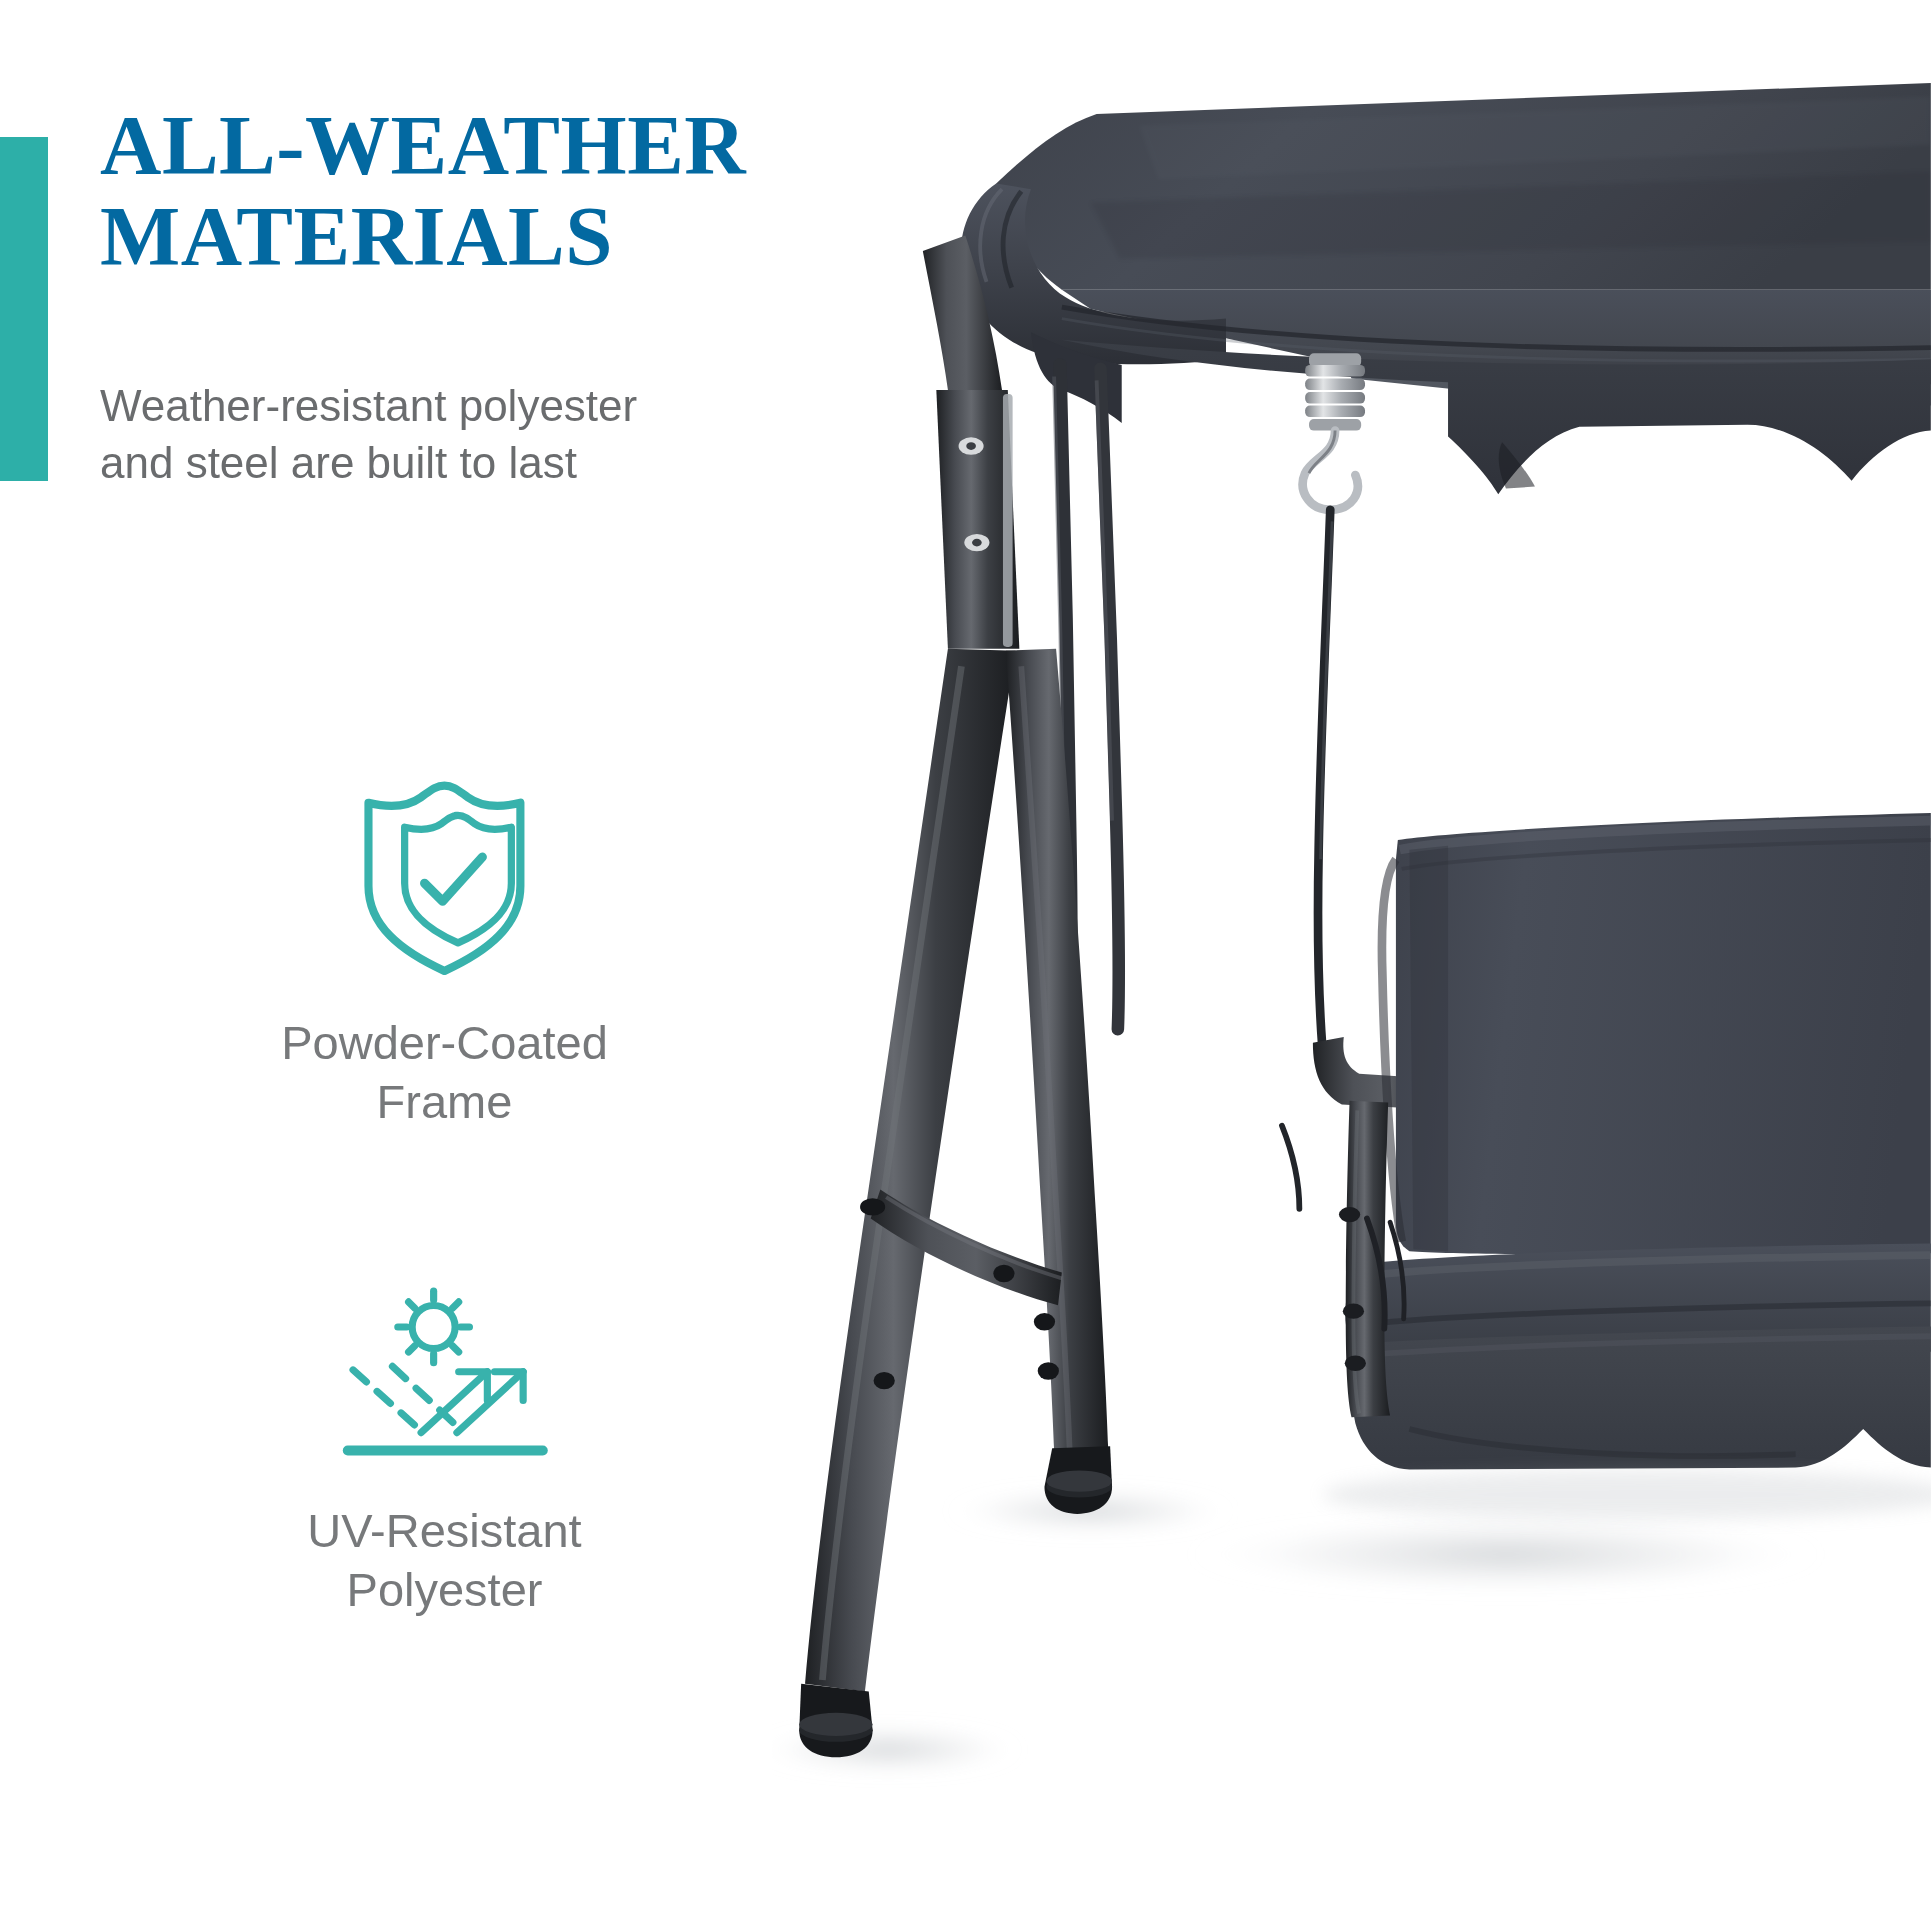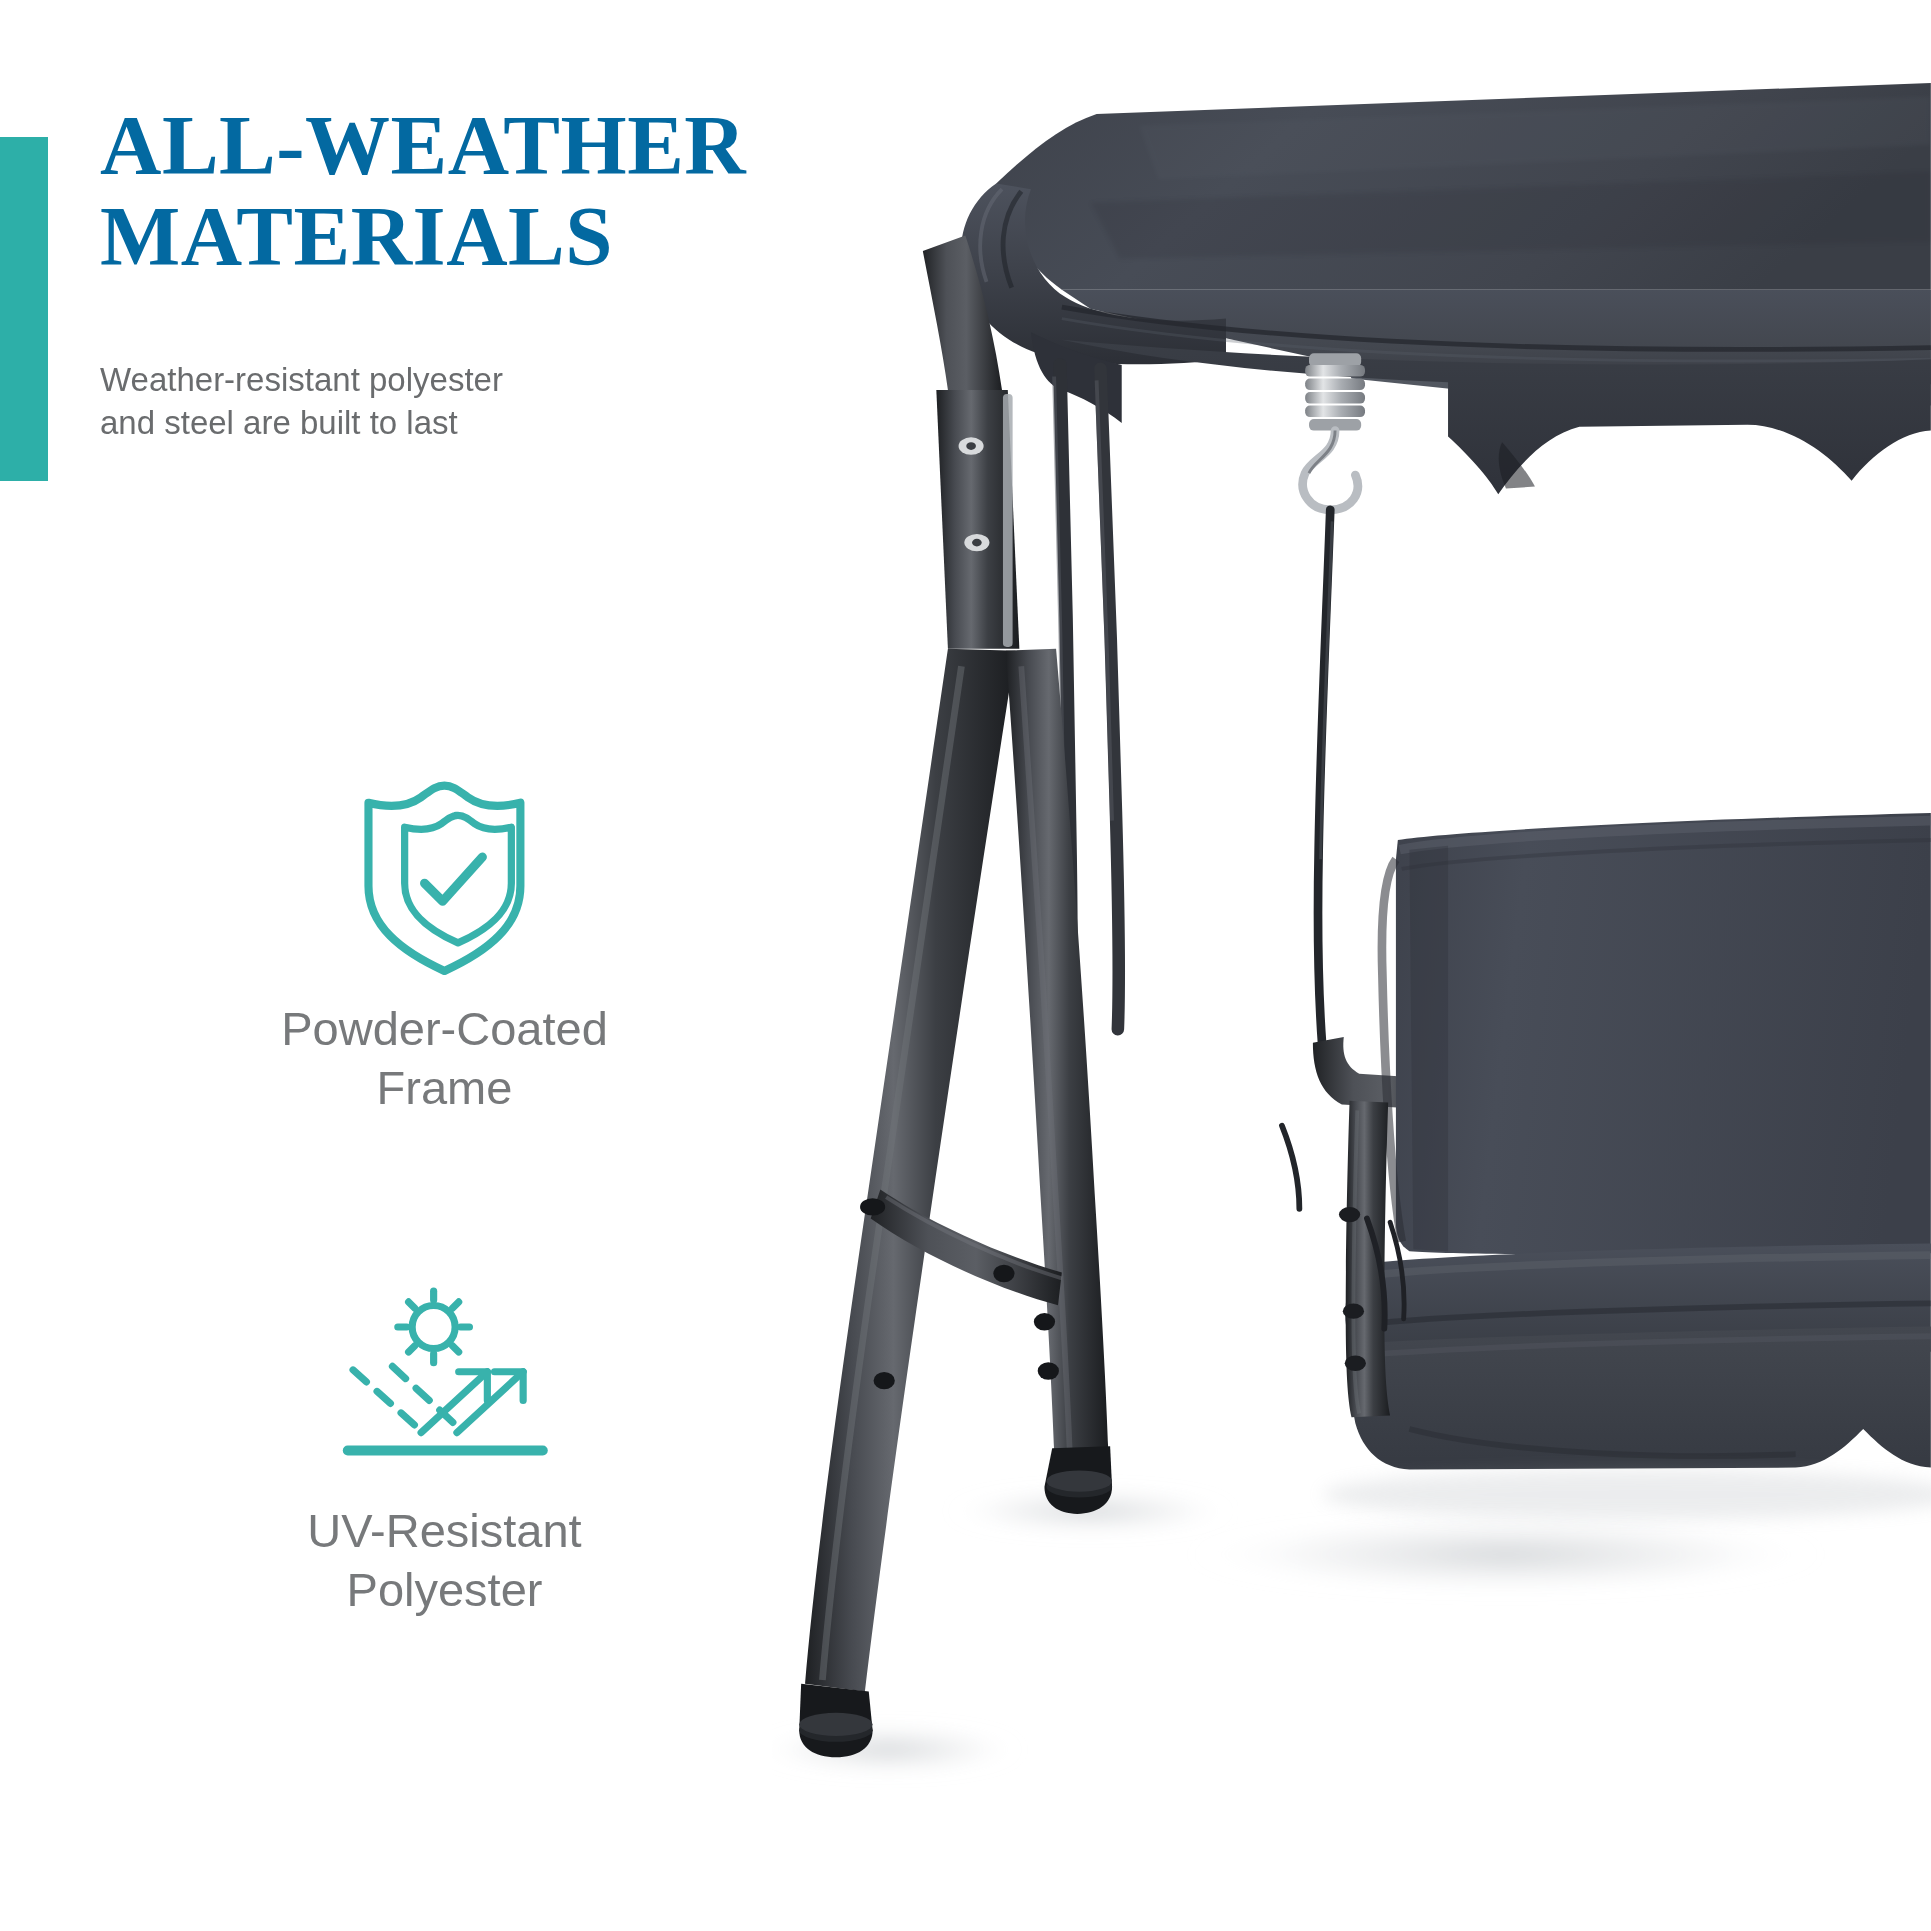--- a/index.html
+++ b/index.html
@@ -45,24 +45,24 @@
     line-height: 1.07;
     font-weight: 700;
     letter-spacing: 0.5px;
     text-transform: uppercase;
     white-space: pre-line;
   }
 
   #subhead {
     position: absolute;
     left: 100px;
-    top: 359px;
+    top: 377px;
     width: 734px;
     color: #6A6C6E;
-    font-size: 33px;
+    font-size: 44px;
     line-height: 1.30;
     font-weight: 300;
     white-space: pre-line;
   }
 
   
   .feature {
     position: absolute;
     left: 126px;
     width: 637px;
@@ -72,21 +72,21 @@
   #feature-2 { top: 1284px; }
 
   .feature-icon {
     display: block;
     margin: 0 auto;
     height: 208px;
   }
   #feature-2 .feature-icon { height: 188px; }
 
   .feature-label {
-    margin-top: 19px;
+    margin-top: 33px;
     color: #77797B;
     font-size: 47px;
     line-height: 1.26;
     font-weight: 300;
     white-space: pre-line;
   }
   #feature-2 .feature-label { margin-top: 29px; }
 
   
   #product-photo {

